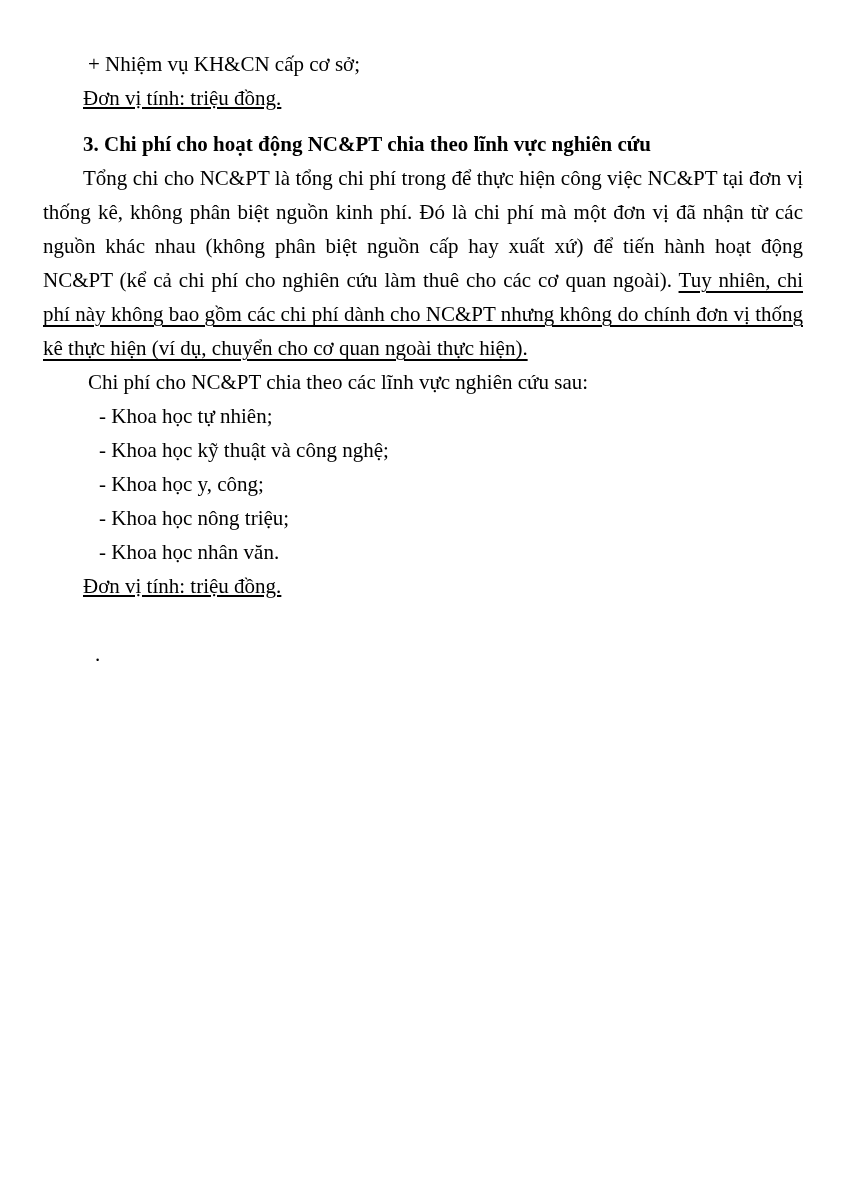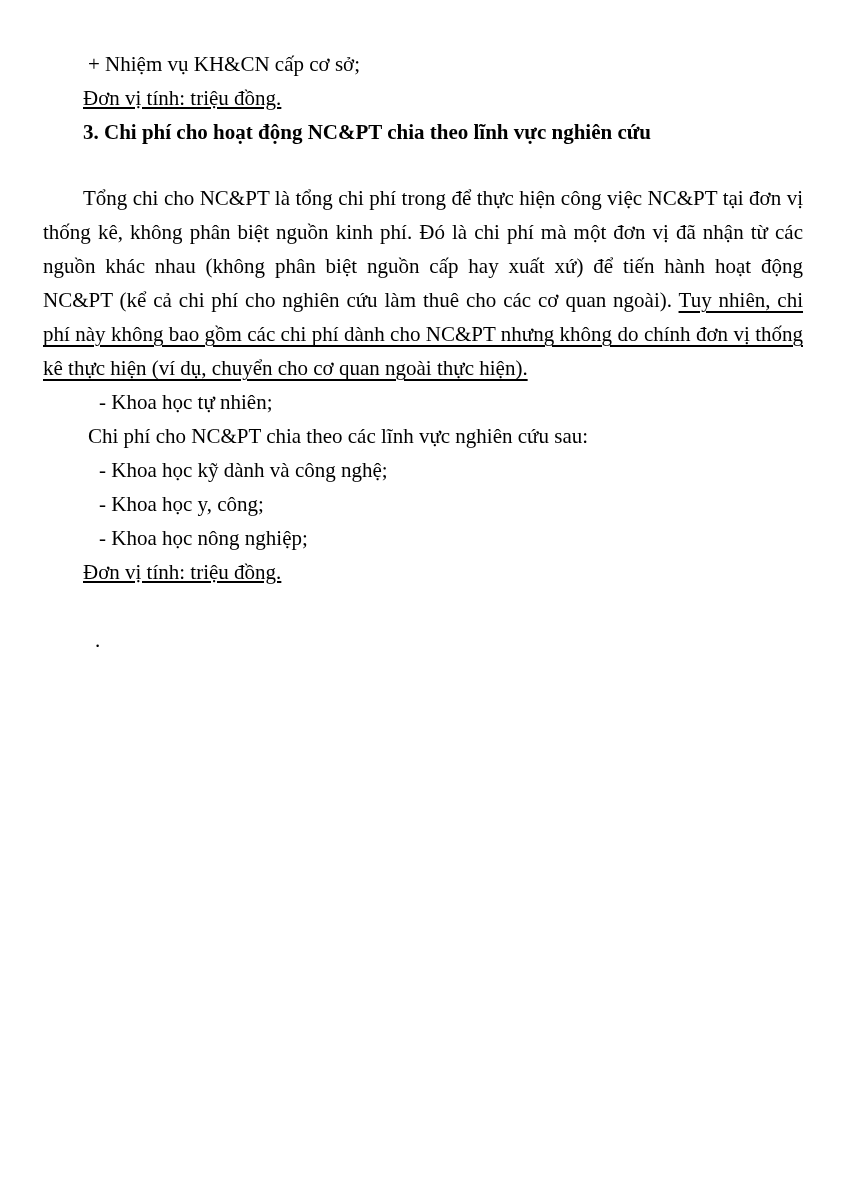--- a/index.html
+++ b/index.html
@@ -14,45 +14,45 @@
     font-family: "Liberation Serif", "DejaVu Serif", serif;
     font-size: 21px;
     line-height: 34px;
     padding: 47px 45px 0 43px;
     overflow: hidden;
   }
   .line { white-space: nowrap; }
   .p-indent      { text-indent: 40px; text-decoration: underline; }
   .p-indent-plus { text-indent: 45px; }
   .p-indent-list { text-indent: 56px; }
-  .heading { font-weight: bold; text-indent: 40px; }
+  .heading { font-weight: bold; text-indent: 40px; margin-top: 12px; }
   .para {
     text-align: justify;
     text-indent: 40px;
-    margin-top: 32px;
   }
   .u { text-decoration: underline; text-underline-offset: 4px; }
   .dot-line { text-indent: 52px; margin-top: 34px; }
 </style>
 </head>
 <body>
 
 <div class="page">
 
   <p class="line p-indent-plus">+ Nhiệm vụ KH&amp;CN cấp cơ sở;</p>
   <p class="line p-indent">Đơn vị tính: triệu đồng.</p>
 
   <p class="line heading">3. Chi phí cho hoạt động NC&amp;PT chia theo lĩnh vực nghiên cứu</p>
 
   <p class="para"><span>Tổng chi cho NC&amp;PT là tổng chi phí trong để thực hiện công việc NC&amp;PT tại đơn vị thống kê, không phân biệt nguồn kinh phí. Đó là chi phí mà một đơn vị đã nhận từ các nguồn khác nhau (không phân biệt nguồn cấp hay xuất xứ) để tiến hành hoạt động NC&amp;PT (kể cả chi phí cho nghiên cứu làm thuê cho các cơ quan ngoài). </span><span class="u">Tuy nhiên, chi phí này không bao gồm các chi phí dành cho NC&amp;PT nhưng không do chính đơn vị thống kê thực hiện (ví dụ, chuyển cho cơ quan ngoài thực hiện).</span></p>
 
+  <p class="line p-indent-plus">Chi phí cho NC&amp;PT chia theo các lĩnh vực nghiên cứu sau:</p>
+
   <p class="line p-indent-list">- Khoa học tự nhiên;</p>
-
-  <p class="line p-indent-plus">Chi phí cho NC&amp;PT chia theo các lĩnh vực nghiên cứu sau:</p>
-  <p class="line p-indent-list">- Khoa học kỹ dành và công nghệ;</p>
+  <p class="line p-indent-list">- Khoa học kỹ thuật và công nghệ;</p>
   <p class="line p-indent-list">- Khoa học y, công;</p>
-  <p class="line p-indent-list">- Khoa học nông nghiệp;</p>
+  <p class="line p-indent-list">- Khoa học nông triệu;</p>
+  <p class="line p-indent-list">- Khoa học nhân văn.</p>
 
   <p class="line p-indent">Đơn vị tính: triệu đồng.</p>
 
   <p class="line dot-line">.</p>
 
 </div>
 
 </body></html>

